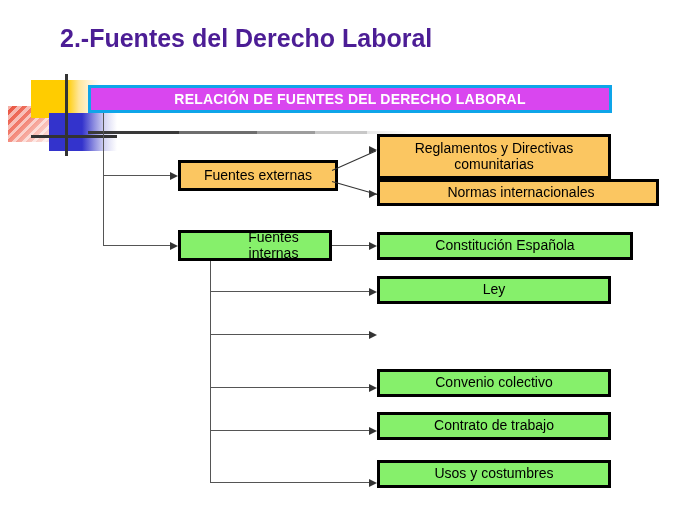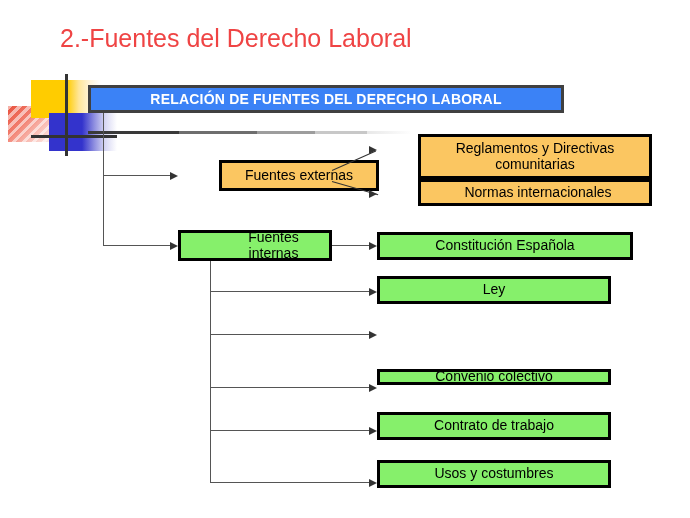--- a/index.html
+++ b/index.html
@@ -17,22 +17,22 @@
     background: #ffffff;
     overflow: hidden;
   }
 
   
   #slide-title {
     position: absolute;
     left: 60px;
     top: 24px;
     font-size: 25px;
-    color: #ef4444;
-    font-weight: normal;
+    color: #4c1d95;
+    font-weight: bold;
     white-space: nowrap;
     letter-spacing: 0px;
   }
 
   
   .deco { position: absolute; }
   .deco-yellow {
     left: 31px; top: 80px; width: 36px; height: 38px;
     background: #FFCC00;
   }
@@ -64,23 +64,23 @@
   }
   .deco-hline {
     left: 31px; top: 135px; width: 86px; height: 3px;
     background: #333333;
   }
 
   
   #header-bar {
     position: absolute;
     left: 88px; top: 85px;
-    width: 476px; height: 28px;
-    background: #3b82f6;
-    border: 3px solid #404040;
+    width: 524px; height: 28px;
+    background: #d946ef;
+    border: 3px solid #0ea5e9;
     box-sizing: border-box;
     display: flex;
     align-items: center;
     justify-content: center;
     color: #ffffff;
     font-weight: bold;
     font-size: 14px;
     letter-spacing: 0.2px;
   }
 
@@ -104,21 +104,21 @@
     border: 3px solid #000000;
     display: flex;
     align-items: center;
     justify-content: center;
     text-align: center;
     font-size: 14px;
     color: #000000;
     line-height: 1.12;
     padding: 0 4px;
   }
-  .node.orange { background: #FBC661; margin-left: 41px; }
+  .node.orange { background: #FBC661; }
   .node.green  { background: #86F06B; }
 
   
   .conn { position: absolute; background: #555555; }
   .vline { width: 1px; }
   .hline { height: 1px; }
   .arrow-head {
     position: absolute;
     width: 0; height: 0;
     border-top: 4px solid transparent;
@@ -163,21 +163,21 @@
   <div class="node orange" style="left:178px; top:160px; width:160px; height:31px;">Fuentes externas</div>
 
   <div class="diag" style="left:332px; top:170px; width:48px; transform:rotate(-24deg);"></div>
   <div class="arrow-head" style="left:369px; top:146px;"></div>
 
   <div class="diag" style="left:332px; top:181px; width:48px; transform:rotate(16deg);"></div>
   <div class="arrow-head" style="left:369px; top:190px;"></div>
 
   <div class="node orange" style="left:377px; top:134px; width:234px; height:45px;">Reglamentos  y Directivas comunitarias</div>
 
-  <div class="node orange" style="left:377px; top:179px; width:234px; height:27px;padding-left:10px;">Normas internacionales</div>
+  <div class="node orange" style="left:377px; top:179px; width:282px; height:27px;padding-left:10px;">Normas internacionales</div>
 
   <div class="node green" style="left:178px; top:230px; width:154px; height:31px;padding-left:41px;">Fuentes internas</div>
 
   <div class="conn hline" style="left:332px; top:245px; width:38px;"></div>
   <div class="arrow-head" style="left:369px; top:242px;"></div>
 
   <div class="conn vline" style="left:210px; top:261px; height:222px;"></div>
 
   <div class="conn hline" style="left:210px; top:291px; width:160px;"></div>
   <div class="arrow-head" style="left:369px; top:288px;"></div>
@@ -192,19 +192,19 @@
   <div class="arrow-head" style="left:369px; top:427px;"></div>
 
   <div class="conn hline" style="left:210px; top:482px; width:160px;"></div>
   <div class="arrow-head" style="left:369px; top:479px;"></div>
 
   <div class="node green" style="left:377px; top:232px; width:256px; height:28px;">Constitución Española</div>
 
   <div class="node green" style="left:377px; top:276px; width:234px; height:28px;text-align:center;">Ley</div>
 
 
-  <div class="node green" style="left:377px; top:369px; width:234px; height:16px;">Convenio colectivo</div>
+  <div class="node green" style="left:377px; top:369px; width:234px; height:28px;">Convenio colectivo</div>
 
   <div class="node green" style="left:377px; top:460px; width:234px; height:28px;">Usos y costumbres</div>
 
   <div class="node green" style="left:377px; top:412px; width:234px; height:28px;">Contrato de trabajo</div>
 
 </div>
 
 </body></html>

